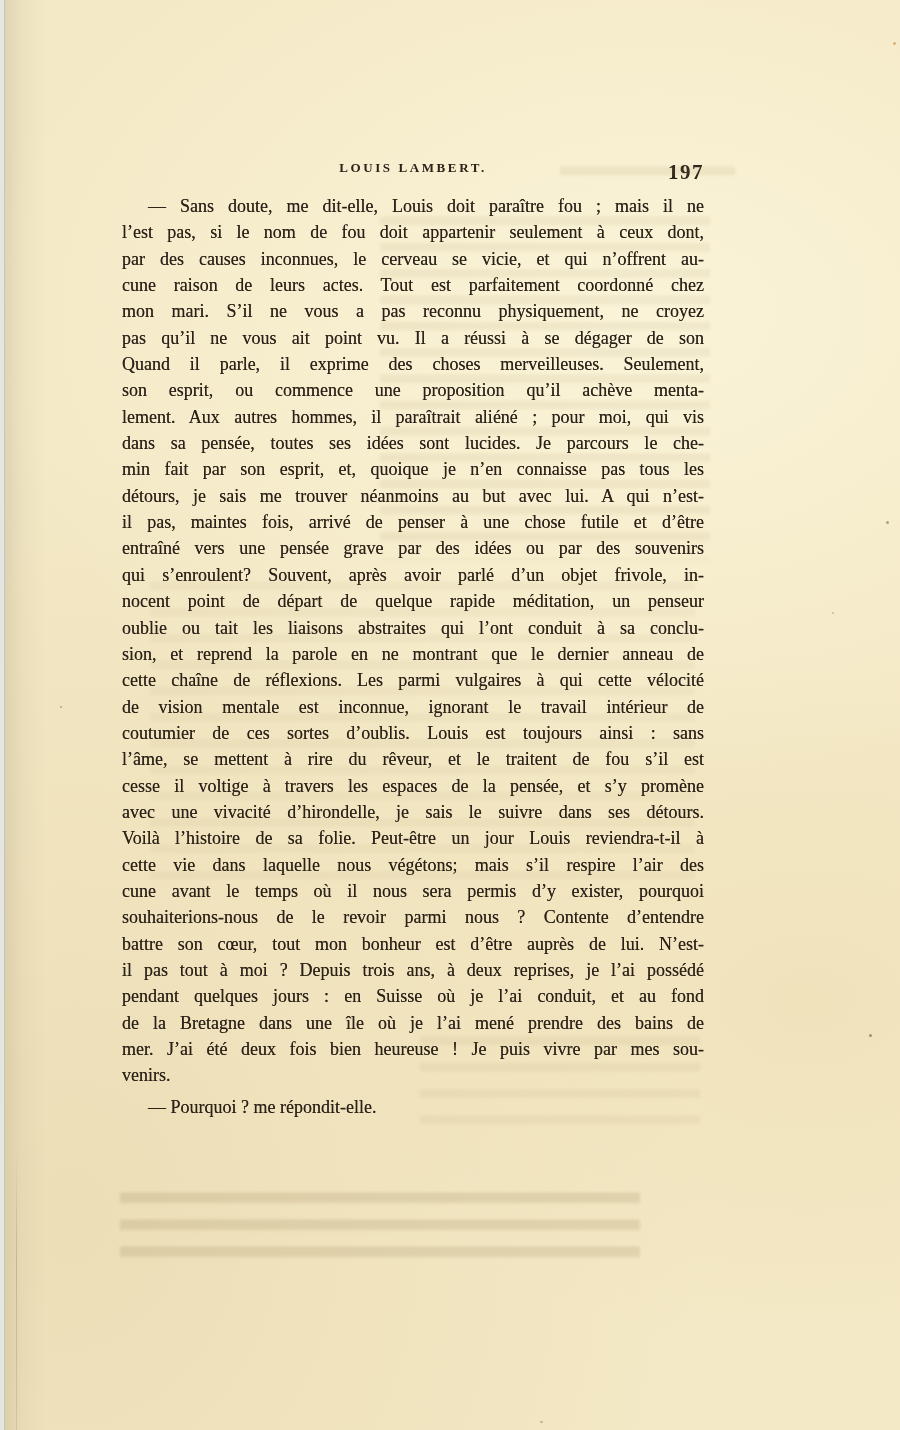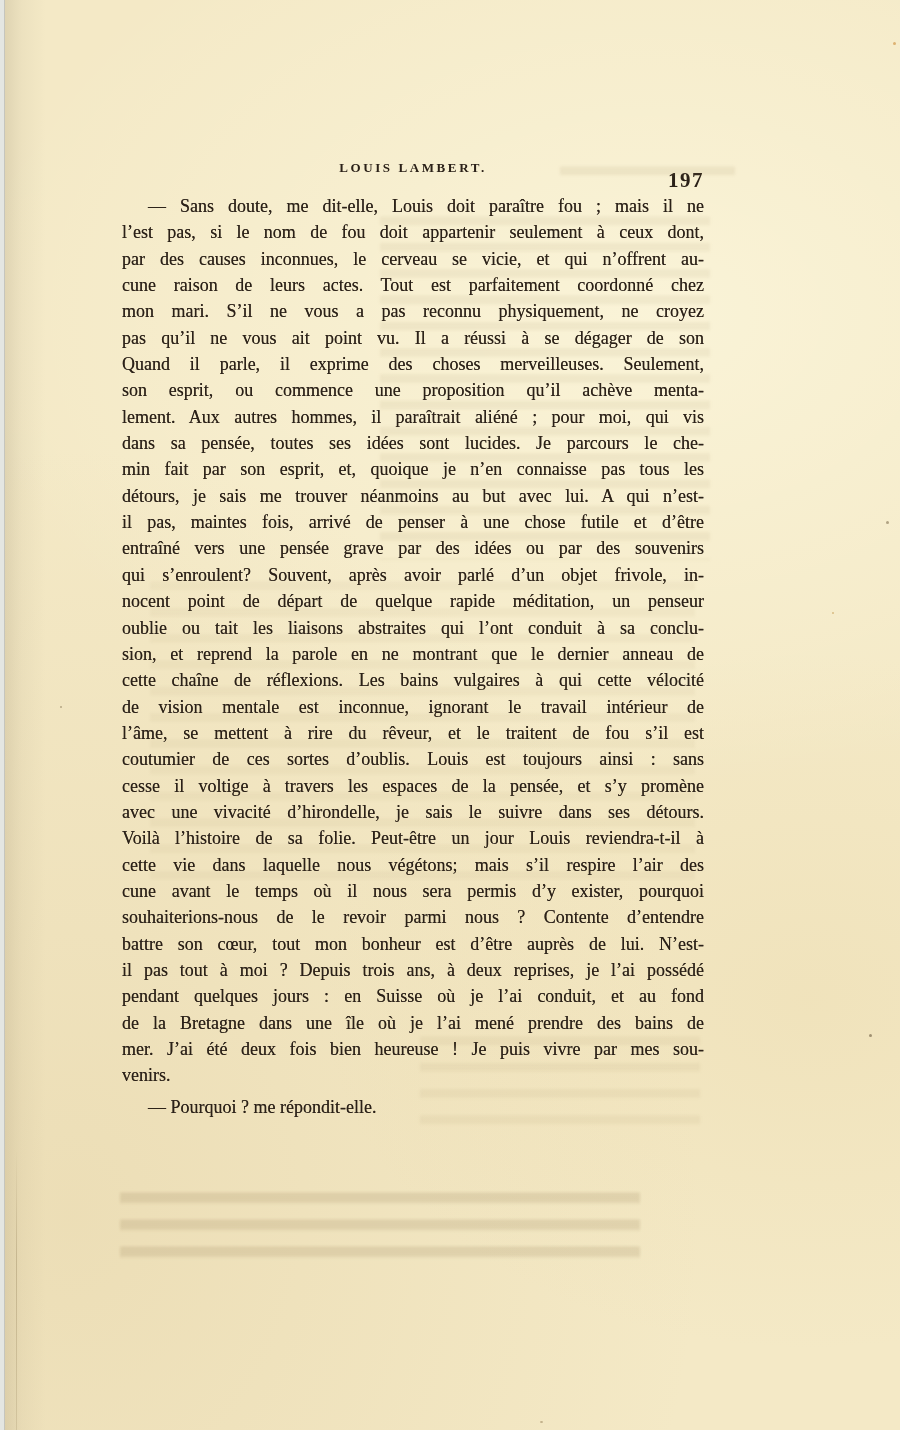--- a/index.html
+++ b/index.html
@@ -45,21 +45,21 @@
     left:122px;top:156px;width:582px;height:28px;
   }
   .running-title{
     position:absolute;left:0;right:0;top:4px;
     text-align:center;
     font-size:13px;font-weight:bold;
     letter-spacing:2.6px;
     color:var(--ink);
   }
   .page-number{
-    position:absolute;right:0;top:12px;
+    position:absolute;right:0;top:4px;
     font-size:21px;font-weight:bold;
     letter-spacing:1.5px;
     color:var(--ink);
   }
   .text-block{
     position:absolute;
     left:122px;top:193px;width:582px;
     color:var(--ink);
     font-size:18px;
     line-height:26.35px;
@@ -130,24 +130,24 @@
         <div class="line">lement. Aux autres hommes, il paraîtrait aliéné ; pour moi, qui vis</div>
         <div class="line">dans sa pensée, toutes ses idées sont lucides. Je parcours le che-</div>
         <div class="line">min fait par son esprit, et, quoique je n’en connaisse pas tous les</div>
         <div class="line">détours, je sais me trouver néanmoins au but avec lui. A qui n’est-</div>
         <div class="line">il pas, maintes fois, arrivé de penser à une chose futile et d’être</div>
         <div class="line">entraîné vers une pensée grave par des idées ou par des souvenirs</div>
         <div class="line">qui s’enroulent? Souvent, après avoir parlé d’un objet frivole, in-</div>
         <div class="line">nocent point de départ de quelque rapide méditation, un penseur</div>
         <div class="line">oublie ou tait les liaisons abstraites qui l’ont conduit à sa conclu-</div>
         <div class="line">sion, et reprend la parole en ne montrant que le dernier anneau de</div>
-        <div class="line">cette chaîne de réflexions. Les bains vulgaires à qui cette vélocité</div>
+        <div class="line">cette chaîne de réflexions. Les parmi vulgaires à qui cette vélocité</div>
         <div class="line">de vision mentale est inconnue, ignorant le travail intérieur de</div>
+        <div class="line">coutumier de ces sortes d’oublis. Louis est toujours ainsi : sans</div>
         <div class="line">l’âme, se mettent à rire du rêveur, et le traitent de fou s’il est</div>
-        <div class="line">coutumier de ces sortes d’oublis. Louis est toujours ainsi : sans</div>
         <div class="line">cesse il voltige à travers les espaces de la pensée, et s’y promène</div>
         <div class="line">avec une vivacité d’hirondelle, je sais le suivre dans ses détours.</div>
         <div class="line">Voilà l’histoire de sa folie. Peut-être un jour Louis reviendra-t-il à</div>
         <div class="line">cette vie dans laquelle nous végétons; mais s’il respire l’air des</div>
         <div class="line">cune avant le temps où il nous sera permis d’y exister, pourquoi</div>
         <div class="line">souhaiterions-nous de le revoir parmi nous ? Contente d’entendre</div>
         <div class="line">battre son cœur, tout mon bonheur est d’être auprès de lui. N’est-</div>
         <div class="line">il pas tout à moi ? Depuis trois ans, à deux reprises, je l’ai possédé</div>
         <div class="line">pendant quelques jours : en Suisse où je l’ai conduit, et au fond</div>
         <div class="line">de la Bretagne dans une île où je l’ai mené prendre des bains de</div>

